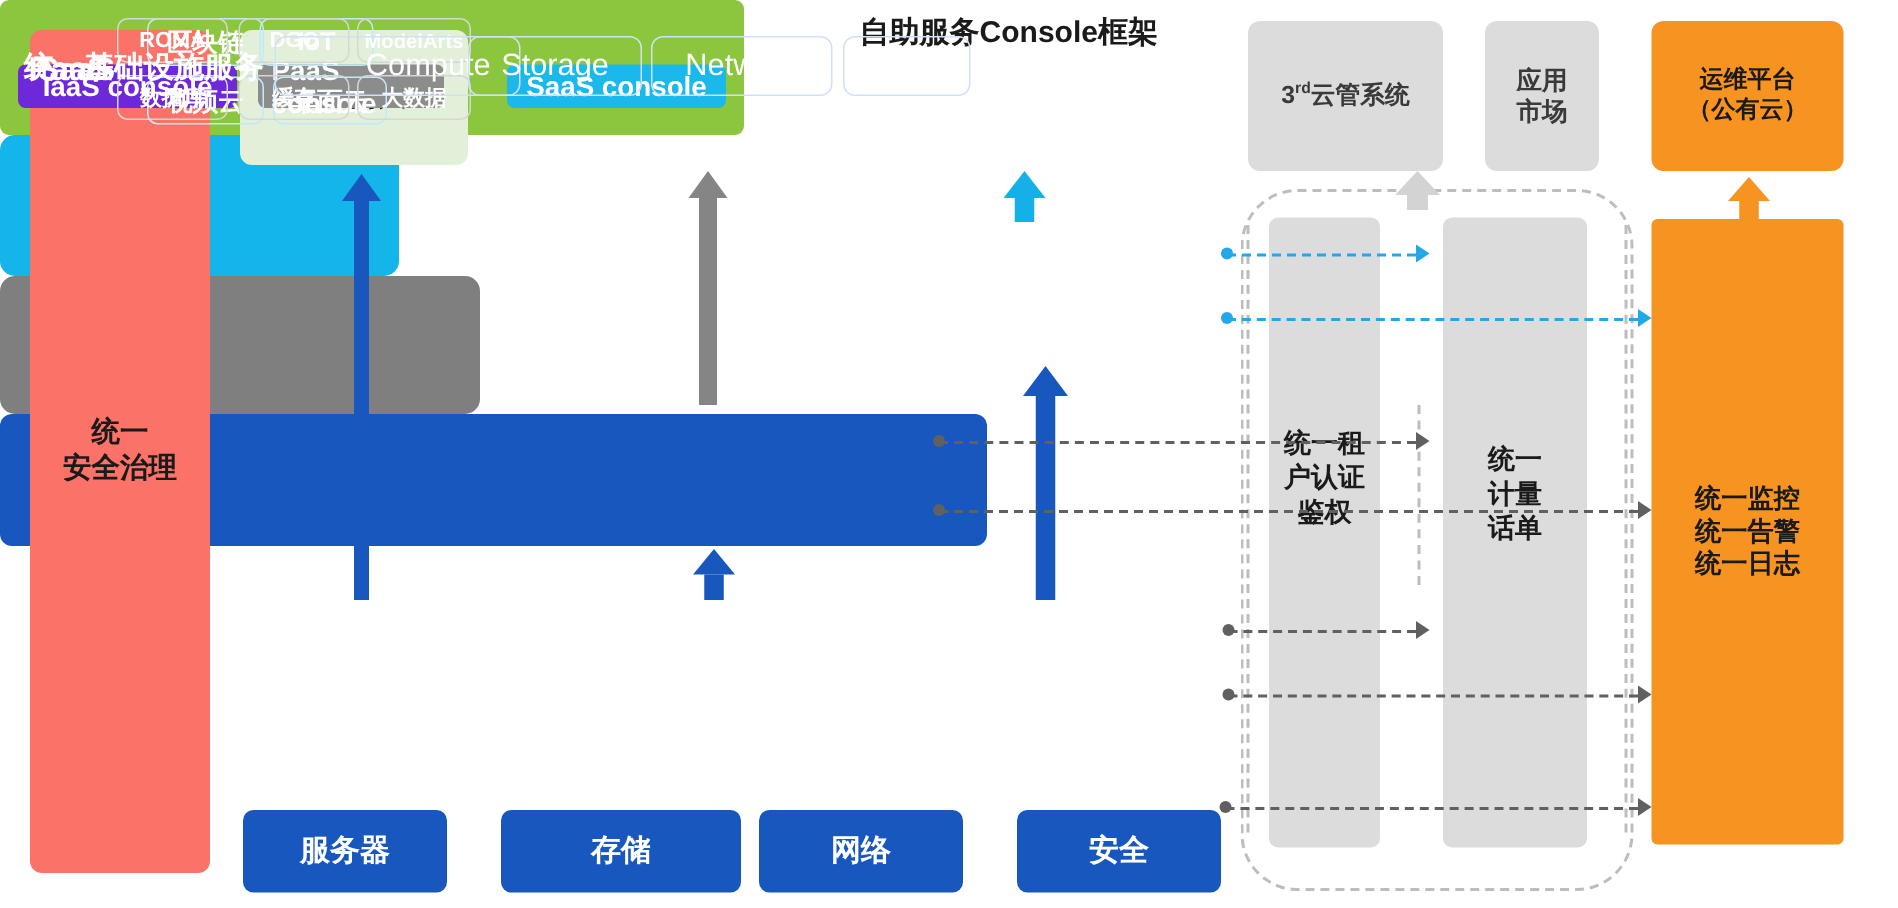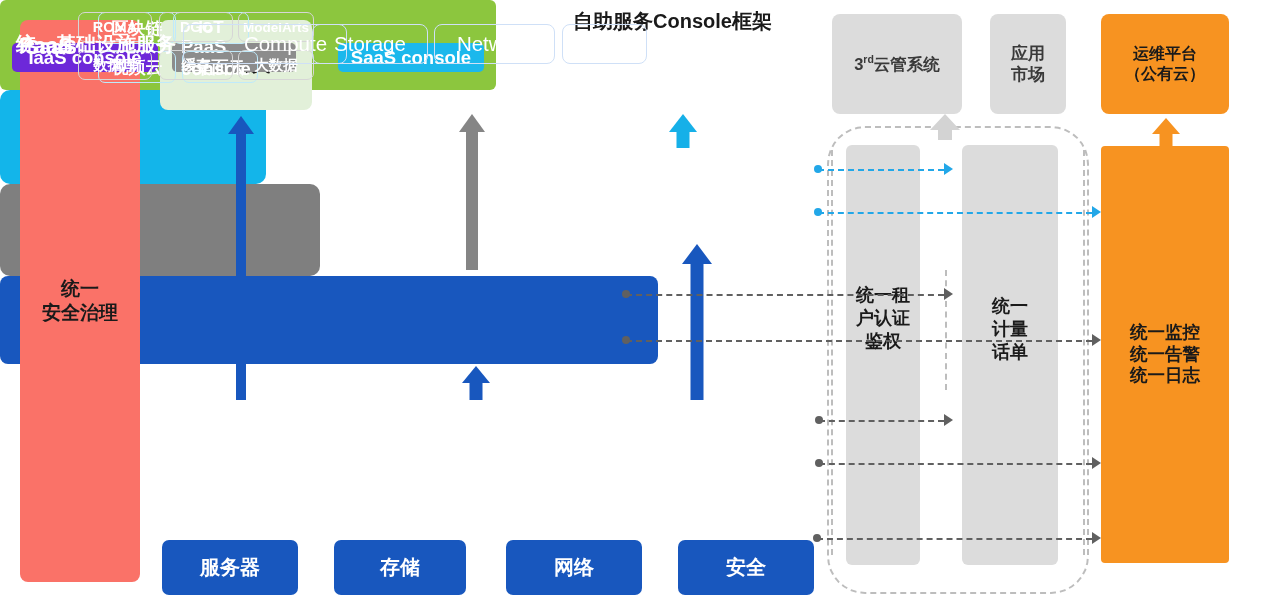--- a/index.html
+++ b/index.html
@@ -150,21 +150,21 @@
   #ic-storage{ left:312px; width:114px; }
   #ic-network{ left:434px; width:119px; }
   #ic-cce{     left:562px; width:83px; }
 
   
   .hw-box{
     top:512px; height:55px; background:#1857BE; border-radius:7px;
     color:#ffffff; font-size:20px; font-weight:600;margin-top:28px;
   }
   #hw-0{ left:162px; width:136px; }
-  #hw-1{ left:334px; width:132px; }
+  #hw-1{ left:334px; width:160px; }
   #hw-2{ left:506px; width:136px; }
   #hw-3{ left:678px; width:136px; }
 
   
   #mid-container{
     position:absolute;
     left:827px; top:126px; width:262px; height:468px;
     border:2.5px dashed #BDBDBD; border-radius:38px;
     box-sizing:border-box;
   }

